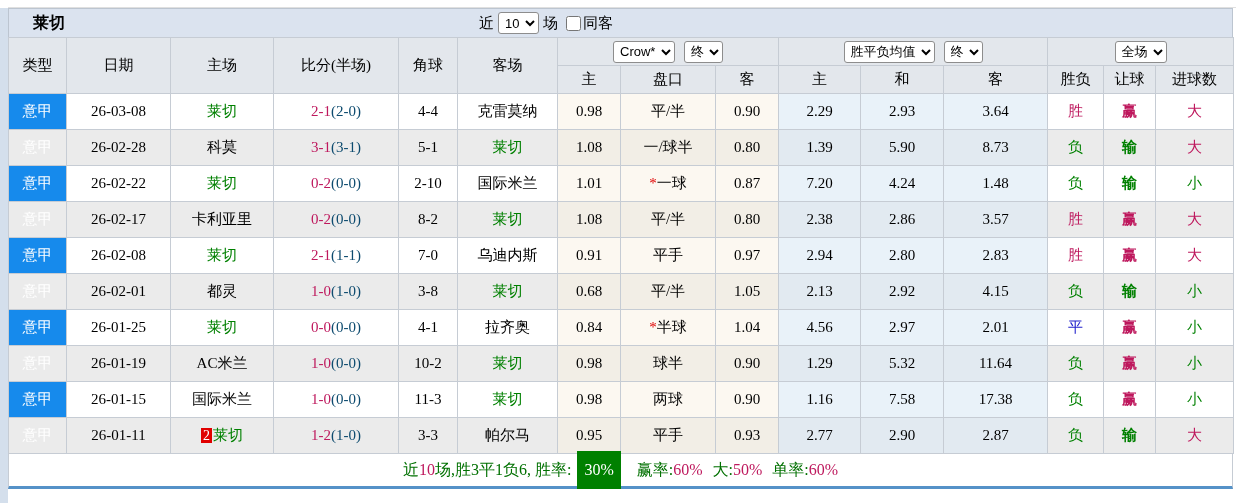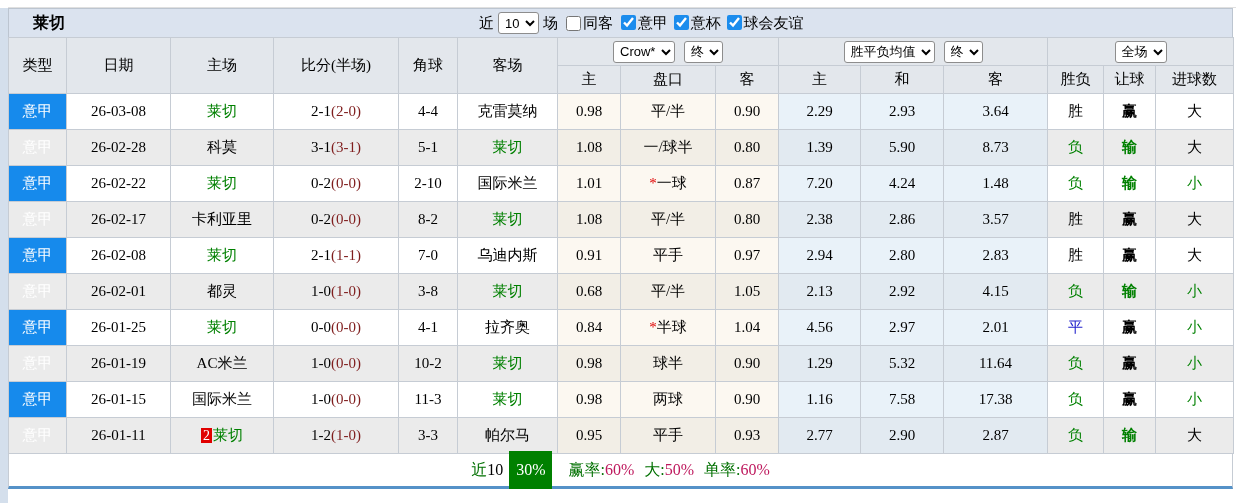--- a/index.html
+++ b/index.html
@@ -27,23 +27,23 @@
   thead th { background:#e3e7ec; font-weight:normal; font-size:15px; height:28px; }
   thead .dd-cell { background:#e3e7ec; }
   .dd-wrap { display:flex; justify-content:center; align-items:center; gap:9px; }
   tbody td { height:36px; font-size:15px; background:#fff; }
   tr.alt td { background:#ebebeb; }
   td.crow { background:#fcf8f1;margin-left:16px; }
   tr.alt td.crow { background:#f2eee6; }
   td.avgc { background:#e9f2f9; }
   tr.alt td.avgc { background:#e2eaf1; }
   td.league { background:#168aec; color:#fff; font-size:15px; }
-  .green { color:#008000; } .red { color:#000000;text-align:center; } .blue { color:#2222cc; }
+  .green { color:#008000; } .red { color:#be185d;text-align:center; } .blue { color:#2222cc; }
   .bold { font-weight:bold; }
-  .ht { color:#7f1d1d; }
+  .ht { color:#0c4a6e; }
   .red-badge { background:#e00000; color:#fff; padding:0 2px; margin-right:1px; font-size:14px; }
   .star { color:#e00000; }
 
   
   .footer { height:35px; border:1px solid #c6ccd4; border-top:none; border-bottom:3px solid #5592c8;
             display:flex; align-items:center; justify-content:center; font-size:16px; background:#fff; }
   .footer .lbl { color:#007000; }
   .footer .num { color:#be185d; }
   .footer .rate-badge { background:#008000; color:#fff; padding:10px 7px; margin:0 6px; }
   .footer .stat { margin-left:10px; }
@@ -59,25 +59,20 @@
     <div class="title-bar">
       <span class="title">莱切</span>
       <div class="controls">
         <span>近</span>
         <select>
           <option>10</option>
         </select>
         <span>场</span>
         <input type="checkbox" style="">
         <span>同客</span>
-        <span class="cb-group">
-          <input type="checkbox" checked="" style=""><span>意甲</span>
-          <input type="checkbox" style="margin-left: 2px;" checked=""><span>意杯</span>
-          <input type="checkbox" style="margin-left: 2px;" checked=""><span>球会友谊</span>
-        </span>
       </div>
     </div>
 
     <table>
       <colgroup>
         <col style="width:58px">
           <col style="width:104px">
           <col style="width:103px">
           <col style="width:125px">
         <col style="width:59px">
@@ -300,20 +295,21 @@
             <td class="green">负</td>
             <td class="green bold">输</td>
             <td class="red">大</td>
           </tr>
         </tbody>
     </table>
 
     <div class="footer">
       <span class="lbl">近</span>
         <span class="red">10</span>
+        <span class="lbl">场,胜3平1负6, 胜率:</span>
       <span class="rate-badge">30%</span>
       <span class="stat"><span class="lbl">赢率:</span><span class="num">60%</span></span>
       <span class="stat"><span class="lbl">大:</span><span class="num">50%</span></span>
       <span class="stat"><span class="lbl">单率:</span><span class="num">60%</span></span>
     </div>
 
   </div>
 </div>
 
 </body></html>

